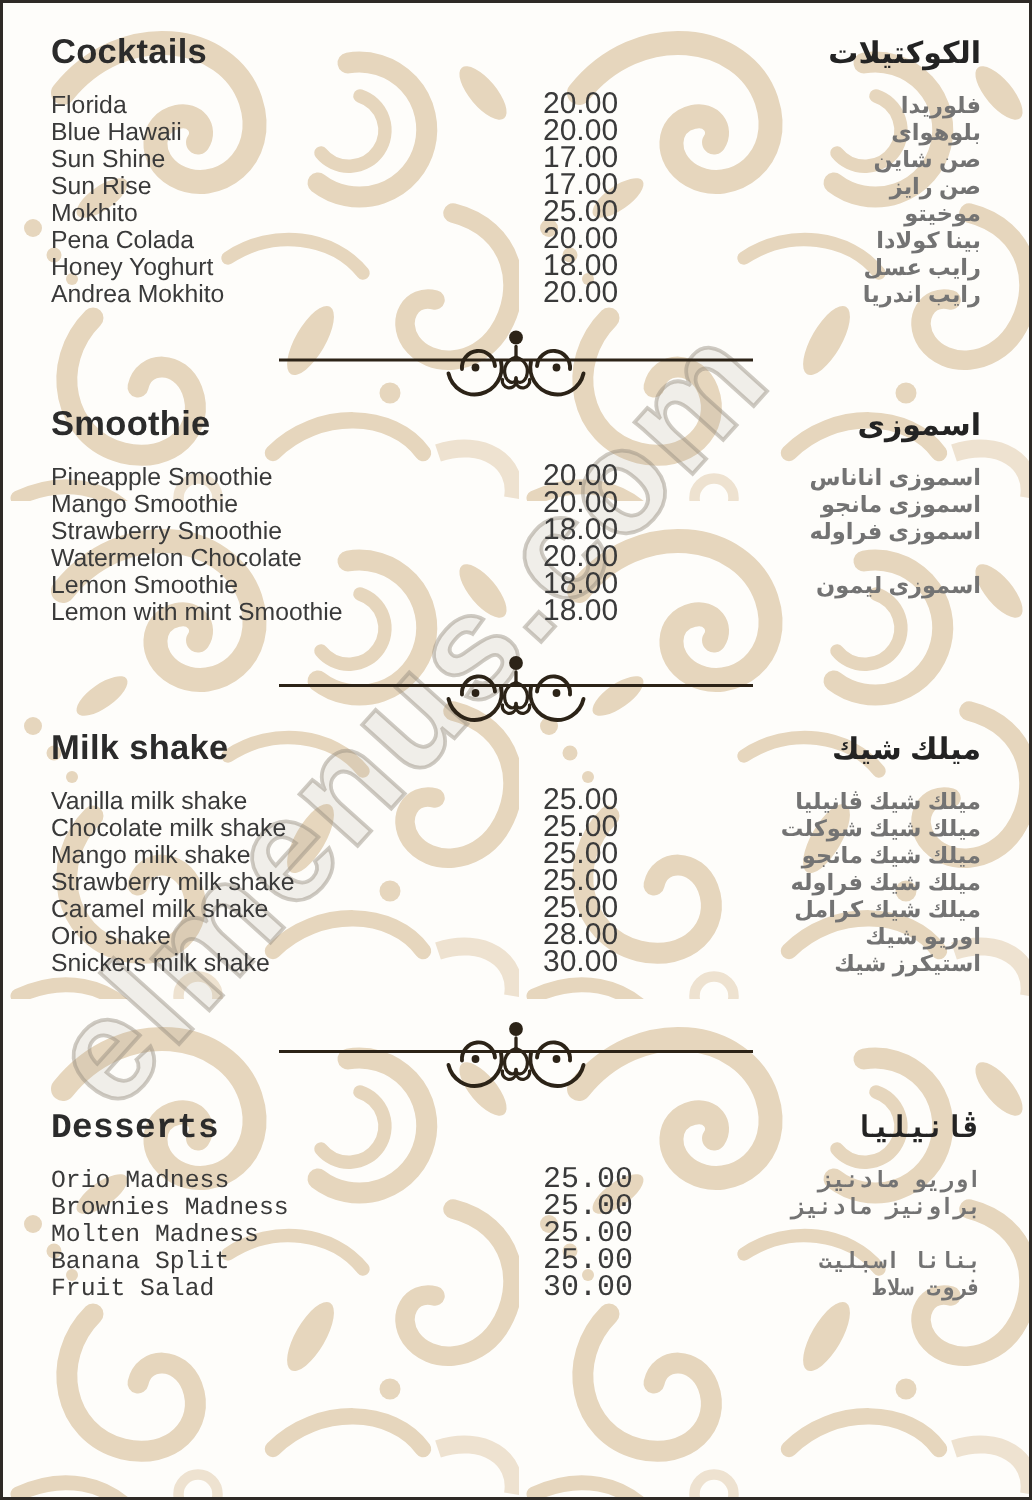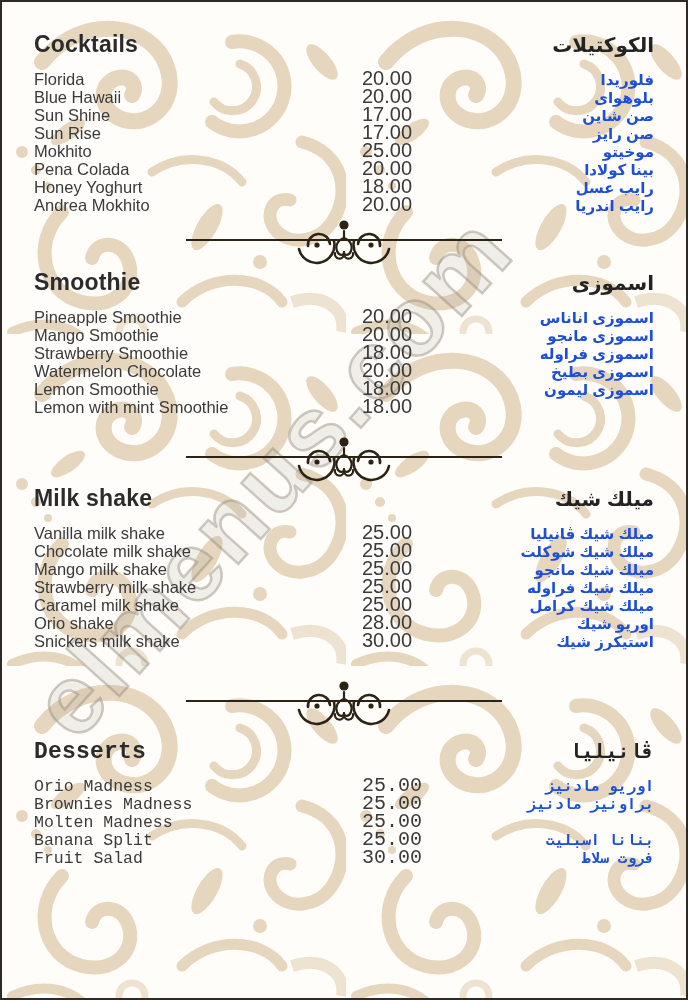--- a/index.html
+++ b/index.html
@@ -20,21 +20,21 @@
     font-family:"Liberation Sans","DejaVu Sans",sans-serif;
   }
   .menu-section { position:absolute; left:0; right:0; padding:0 32px; }
   .sec-head { display:flex; justify-content:space-between; align-items:baseline; line-height:24px; }
   .sec-head .sec-en { margin:0; font-size:23px; font-weight:bold; color:#2b2b2b; letter-spacing:0.2px; }
   .sec-head .sec-ar { margin:0; font-size:20px; font-weight:bold; color:#232323; direction:rtl; }
   .rows { margin-top:12px; }
   .row { display:flex; align-items:baseline; height:18px; line-height:18px; }
   .row .i-en { width:328px; font-size:16.5px; color:#3a3a3a; white-space:nowrap; }
   .row .i-price { width:110px; font-size:20px; color:#3a3a3a; }
-  .row .i-ar { flex:1; text-align:right; direction:rtl; font-size:15px; font-weight:bold; color:#1d4ed8; white-space:nowrap; }
+  .row .i-ar { flex:1; text-align:right; direction:rtl; font-size:15px; font-weight:bold; color:#737373; white-space:nowrap; }
   .divider { position:absolute; left:0; right:0; text-align:center; height:54px; }
   .divider svg { display:inline-block; }
 </style>
 </head>
 <body>
 
 <div class="page">
 
   <svg class="bg" viewBox="0 0 684 996" aria-hidden="true">
     <defs>
@@ -64,21 +64,21 @@
         </g>
       </pattern>
     </defs>
     <rect x="0" y="0" width="684" height="996" fill="#fefdfa"></rect>
     <rect x="0" y="0" width="684" height="996" fill="url(#damask)"></rect>
   </svg>
 
   <div class="watermark">elmenus.com</div>
 
   <div id="sections">
-  <section class="menu-section" style="top: 30px;">
+  <section class="menu-section" style="top: 20px;">
     <header class="sec-head">
       <h2 class="sec-en">Cocktails</h2>
       <h2 class="sec-ar">الكوكتيلات</h2>
     </header>
     <div class="rows">
   <div class="row">
     <span class="i-en">Florida</span>
     <span class="i-price">20.00</span>
     <span class="i-ar">فلوريدا</span>
   </div>
@@ -169,21 +169,20 @@
 
   <div class="row">
     <span class="i-en">Strawberry Smoothie</span>
     <span class="i-price">18.00</span>
     <span class="i-ar">اسموزى فراوله</span>
   </div>
 
   <div class="row">
     <span class="i-en">Watermelon Chocolate</span>
     <span class="i-price">20.00</span>
-    <span class="i-ar">اسموزى بطيخ</span>
   </div>
 
   <div class="row">
     <span class="i-en">Lemon Smoothie</span>
     <span class="i-price">18.00</span>
     <span class="i-ar">اسموزى ليمون</span>
   </div>
 
   <div class="row">
     <span class="i-en">Lemon with mint Smoothie</span>

